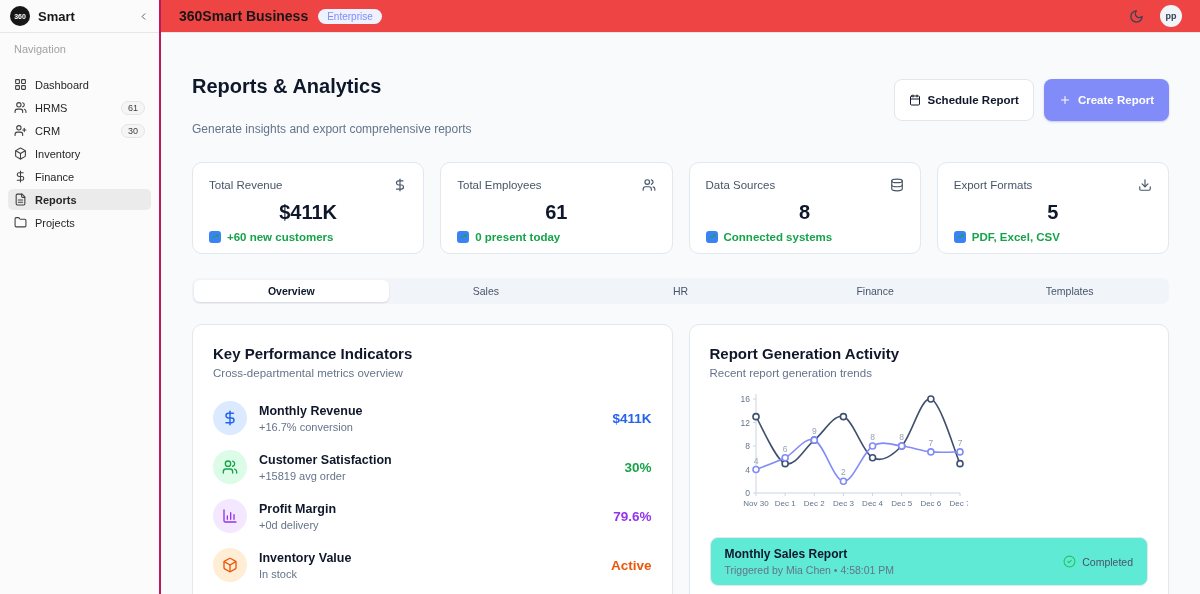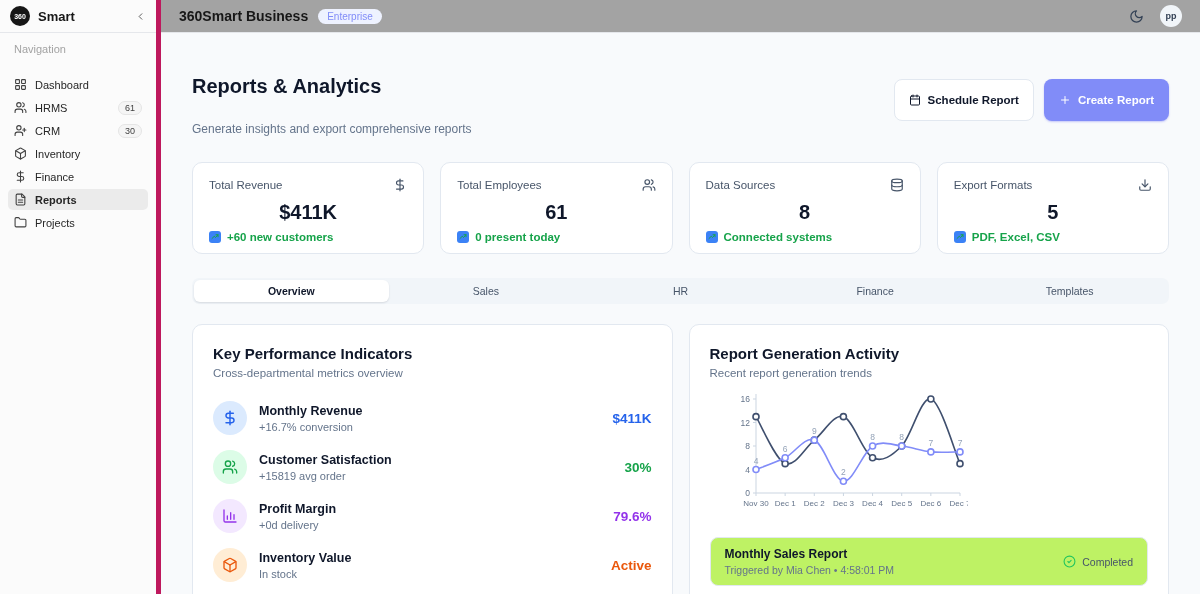--- a/index.html
+++ b/index.html
@@ -1,21 +1,21 @@
 <!DOCTYPE html>
 <html><head>
 <meta charset="utf-8">
 <style>
   * { margin:0; padding:0; box-sizing:border-box; }
   html,body { width:1200px; height:594px; overflow:hidden; background:#f8fafc;
               font-family:"Liberation Sans", sans-serif; color:#0f172a; }
   .app { display:flex; width:1200px; height:594px; }
 
   
-  .sidebar { width:161px; min-width:161px; background:#fbfbfb; border-right:5px solid #be185d;
+  .sidebar { width:161px; min-width:161px; background:#fbfbfb; border-right:2px solid #be185d;
              display:flex; flex-direction:column; }
   .sb-head { height:33px; display:flex; align-items:center; gap:8px; padding:0 10px;
              border-bottom:1px solid #e5e7eb; }
   .logo { width:20px; height:20px; border-radius:50%; background:#171717; color:#fff;
           font-size:7px; font-weight:bold; display:flex; align-items:center; justify-content:center; }
   .brand { font-size:13px; font-weight:bold; flex:1; color:#171717; }
   .collapse { color:#525252; font-size:11px; display:flex; align-items:center; cursor:pointer; }
   .sb-body { padding:10px 8px; }
   .sb-section { font-size:11px; color:#a3a3a3; padding:0 6px; margin-bottom:19px; }
   .nav-item { display:flex; align-items:center; gap:8px; height:21px; padding:0 6px;
@@ -23,21 +23,21 @@
   .nav-item.active { background:#ebebeb; }
   .nav-item.active .nav-label { font-weight:bold; }
   .nav-icon { width:13px; height:13px; color:#404040; display:flex; align-items:center; }
   .nav-icon svg { width:13px; height:13px; }
   .nav-label { font-size:11px; color:#262626; flex:1; }
   .nav-badge { font-size:9px; background:#f5f5f5; border:1px solid #e5e5e5; color:#404040;
                border-radius:8px; padding:1px 6px; }
 
   
   .rightcol { flex:1; display:flex; flex-direction:column; min-width:0; }
-  .topbar { height:33px; background:#a3a3a3; border-bottom:1px solid #e5e7eb; display:flex;
+  .topbar { height:33px; background:#ef4444; border-bottom:1px solid #e5e7eb; display:flex;
             align-items:center; padding:0 18px; gap:10px; }
   .tb-title { font-size:14px; font-weight:bold; color:#171717; }
   .tb-badge { font-size:10px; color:#818cf8; background:#eef2ff; border-radius:10px; padding:2px 9px; }
   .tb-right { margin-left:auto; display:flex; align-items:center; gap:16px; }
   .moon { width:15px; height:15px; color:#334155; cursor:pointer; }
   .moon svg { width:15px; height:15px; }
   .avatar { width:22px; height:22px; border-radius:50%; background:#f1f5f9; color:#334155;
             font-size:9px; font-weight:bold; display:flex; align-items:center; justify-content:center; cursor:pointer; }
 
   .main { flex:1; background:#f8fafc; padding:42px 31px 0 31px; overflow:hidden; }
@@ -87,21 +87,21 @@
   .kpi-sub { font-size:11px; color:#64748b; margin-top:3px; }
   .kpi-val { margin-left:auto; font-size:13.5px; font-weight:bold; }
 
   
   .chart-wrap { margin-top:10px; margin-left:20px; }
   .chart-wrap svg { display:block; }
 
   
   .report-list { margin-top:14px; }
   .report-item { border:1px solid #e2e8f0; border-radius:8px; padding:9px 14px; display:flex;
-                 align-items:center; margin-bottom:10px; background:#bef264; }
+                 align-items:center; margin-bottom:10px; background:#5eead4; }
   .report-name { font-size:12px; font-weight:bold; color:#0f172a; }
   .report-meta { font-size:10.5px; color:#64748b; margin-top:3px; }
   .report-status { margin-left:auto; display:flex; align-items:center; gap:6px; font-size:10.5px; color:#475569; }
   .report-status svg { width:13px; height:13px; }
 </style>
 </head>
 <body>
 
 <div class="app">
 

